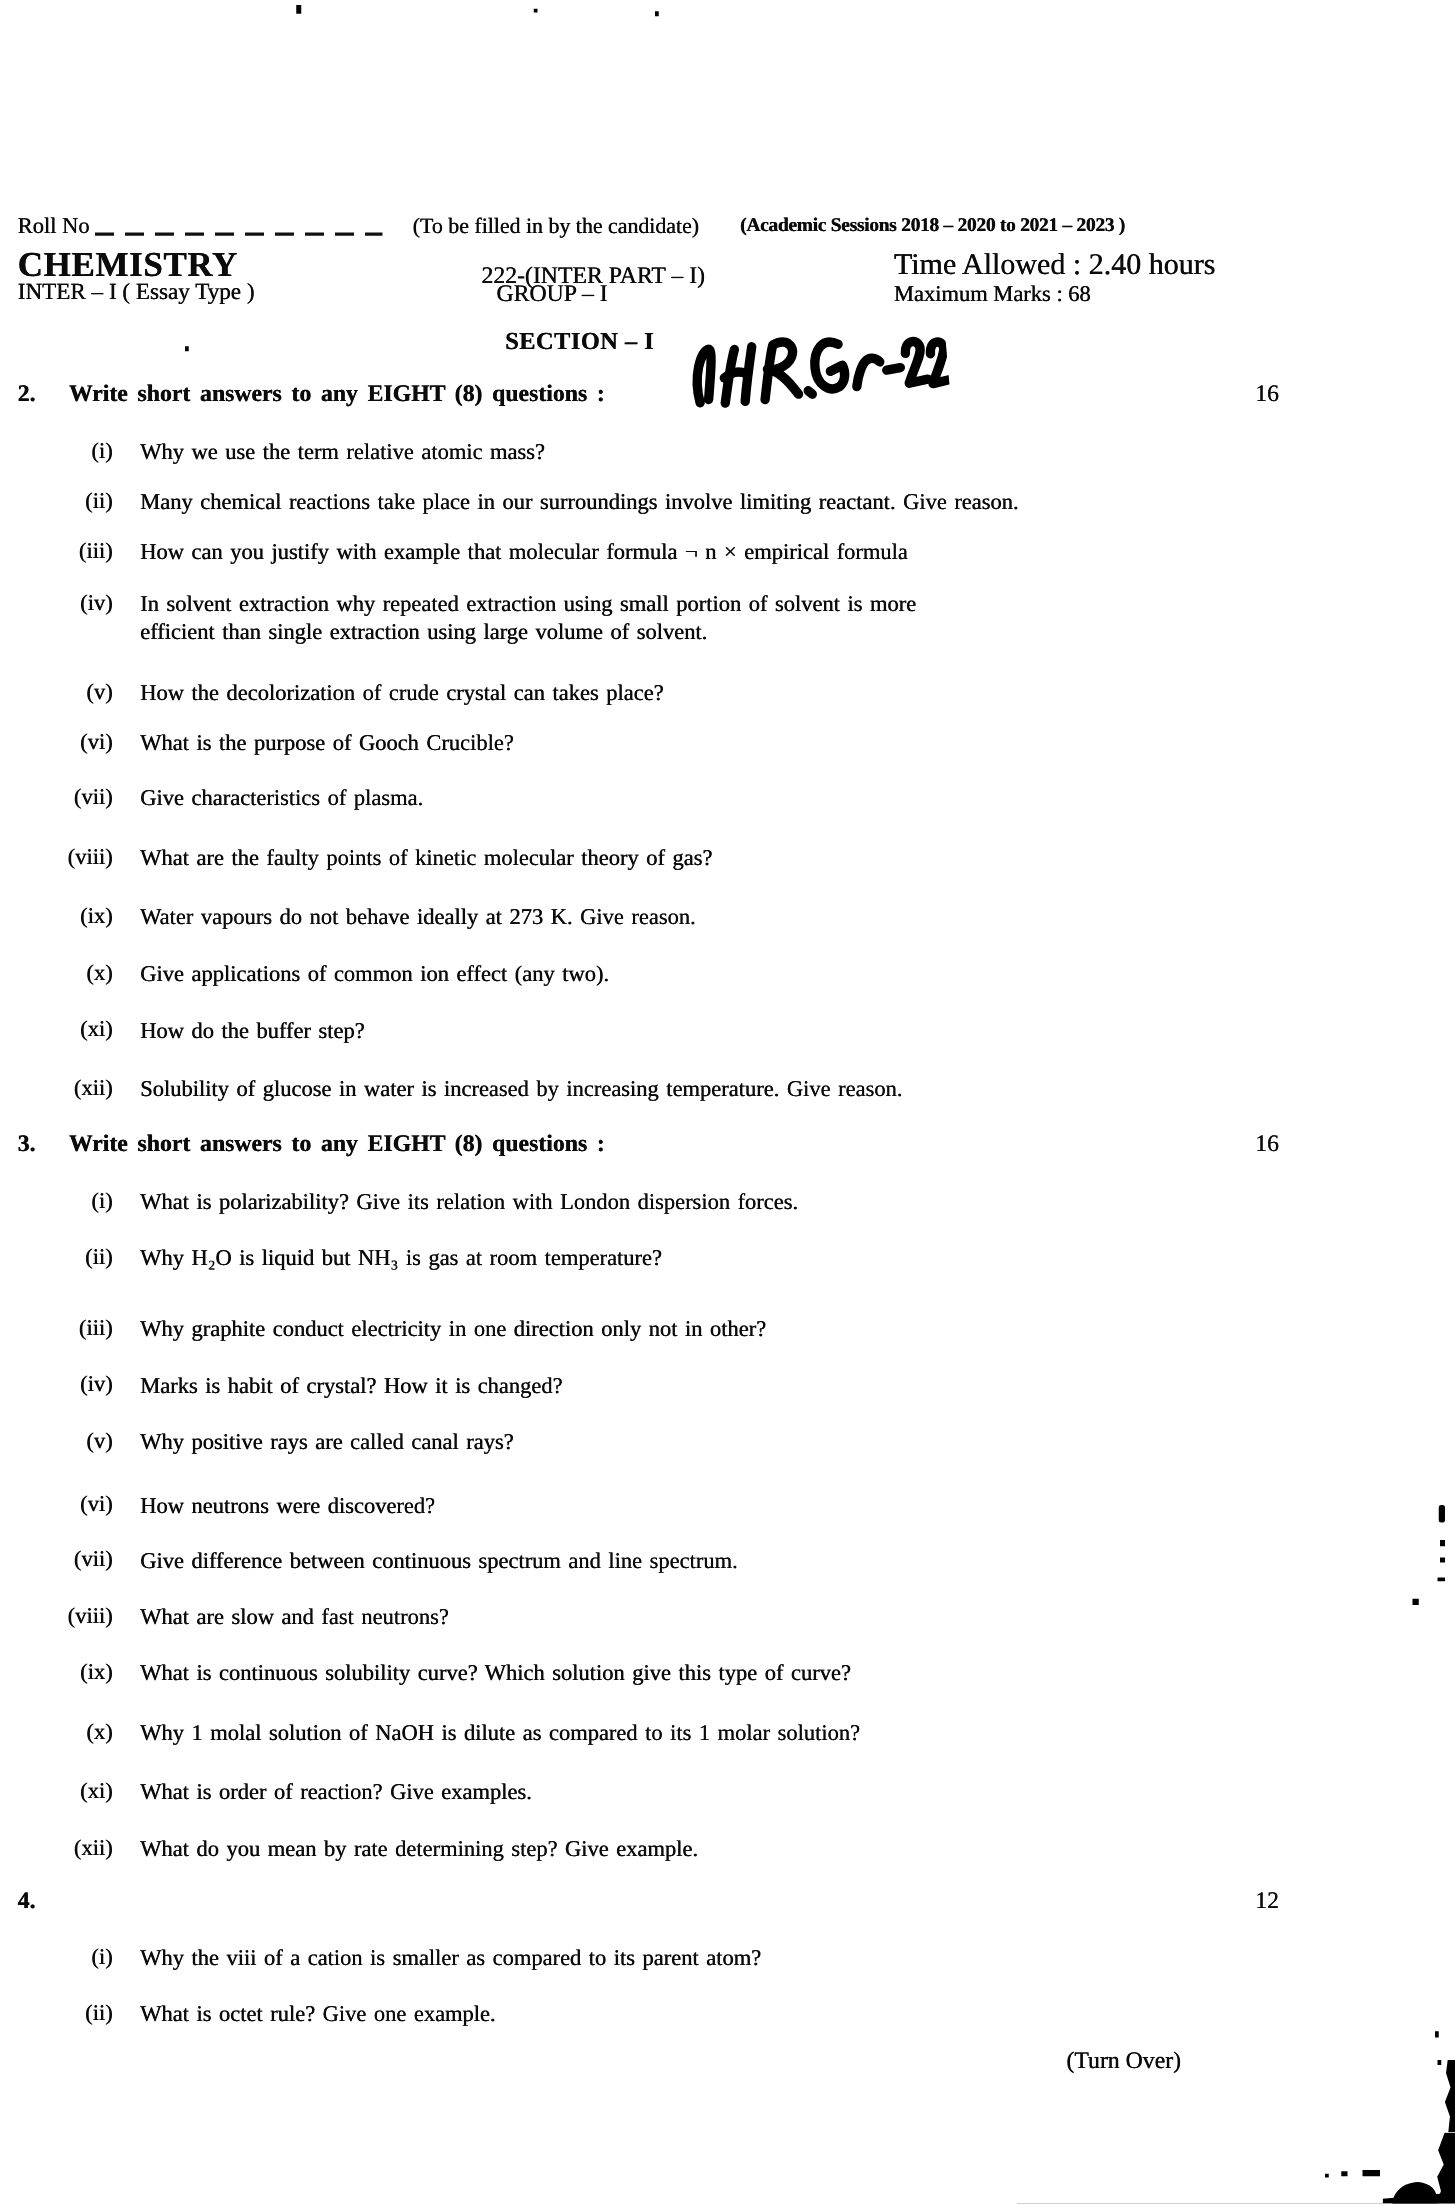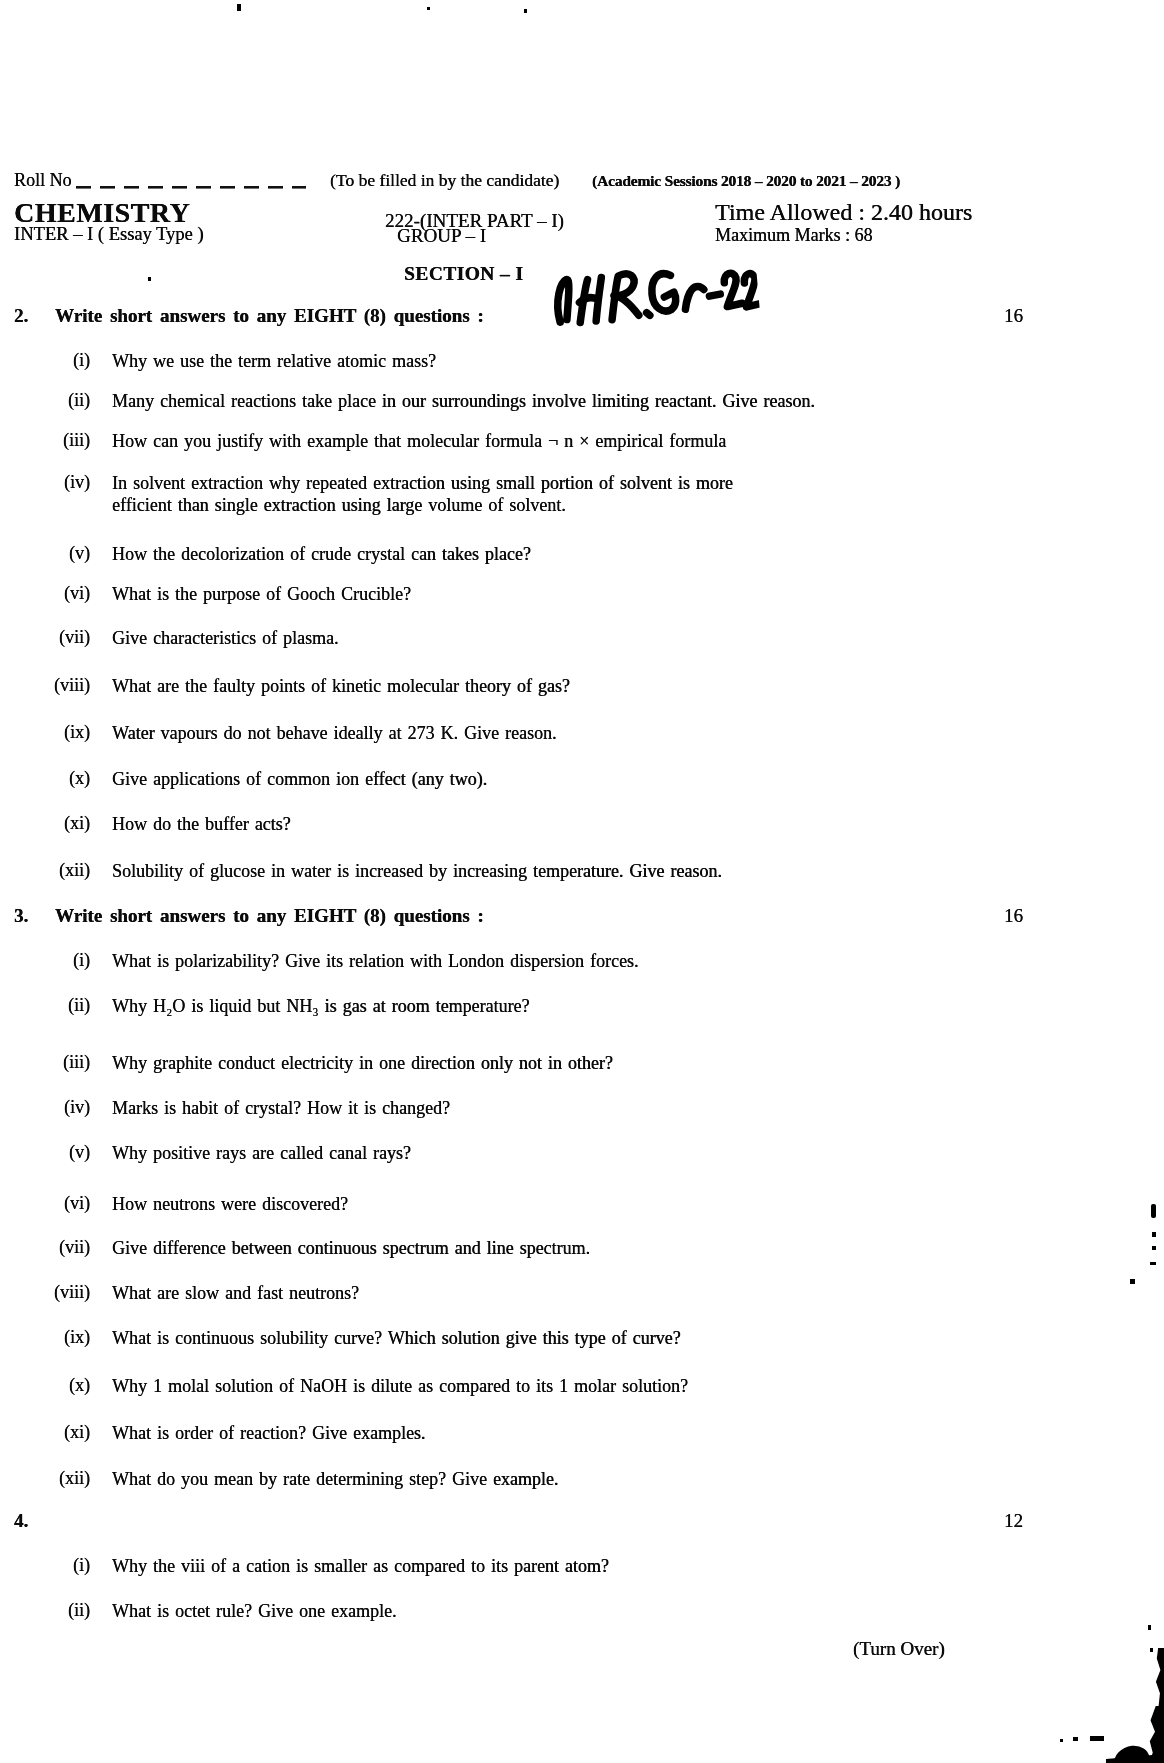--- a/index.html
+++ b/index.html
@@ -133,21 +133,21 @@
         <div class="q-item" style="top: 419px;">
           <span class="item-label">(ix)</span>
           <span class="item-text">Water vapours do not behave ideally at 273 K.  Give reason.</span>
         </div>
         <div class="q-item" style="top: 465px;">
           <span class="item-label">(x)</span>
           <span class="item-text">Give applications of common ion effect (any two).</span>
         </div>
         <div class="q-item" style="top: 510px;">
           <span class="item-label">(xi)</span>
-          <span class="item-text">How do the buffer acts?</span>
+          <span class="item-text">How do the buffer step?</span>
         </div>
         <div class="q-item" style="top: 557px;">
           <span class="item-label">(xii)</span>
           <span class="item-text">Solubility of glucose in water is increased by increasing temperature.  Give reason.</span>
         </div>
       </div>
       <div class="q-block" style="top: 903px; height: 605px;">
         <div class="q-head" style="top: 2px;">
           <span class="q-num">3.</span>
           <span class="q-title">Write short answers to any EIGHT (8) questions :</span>

